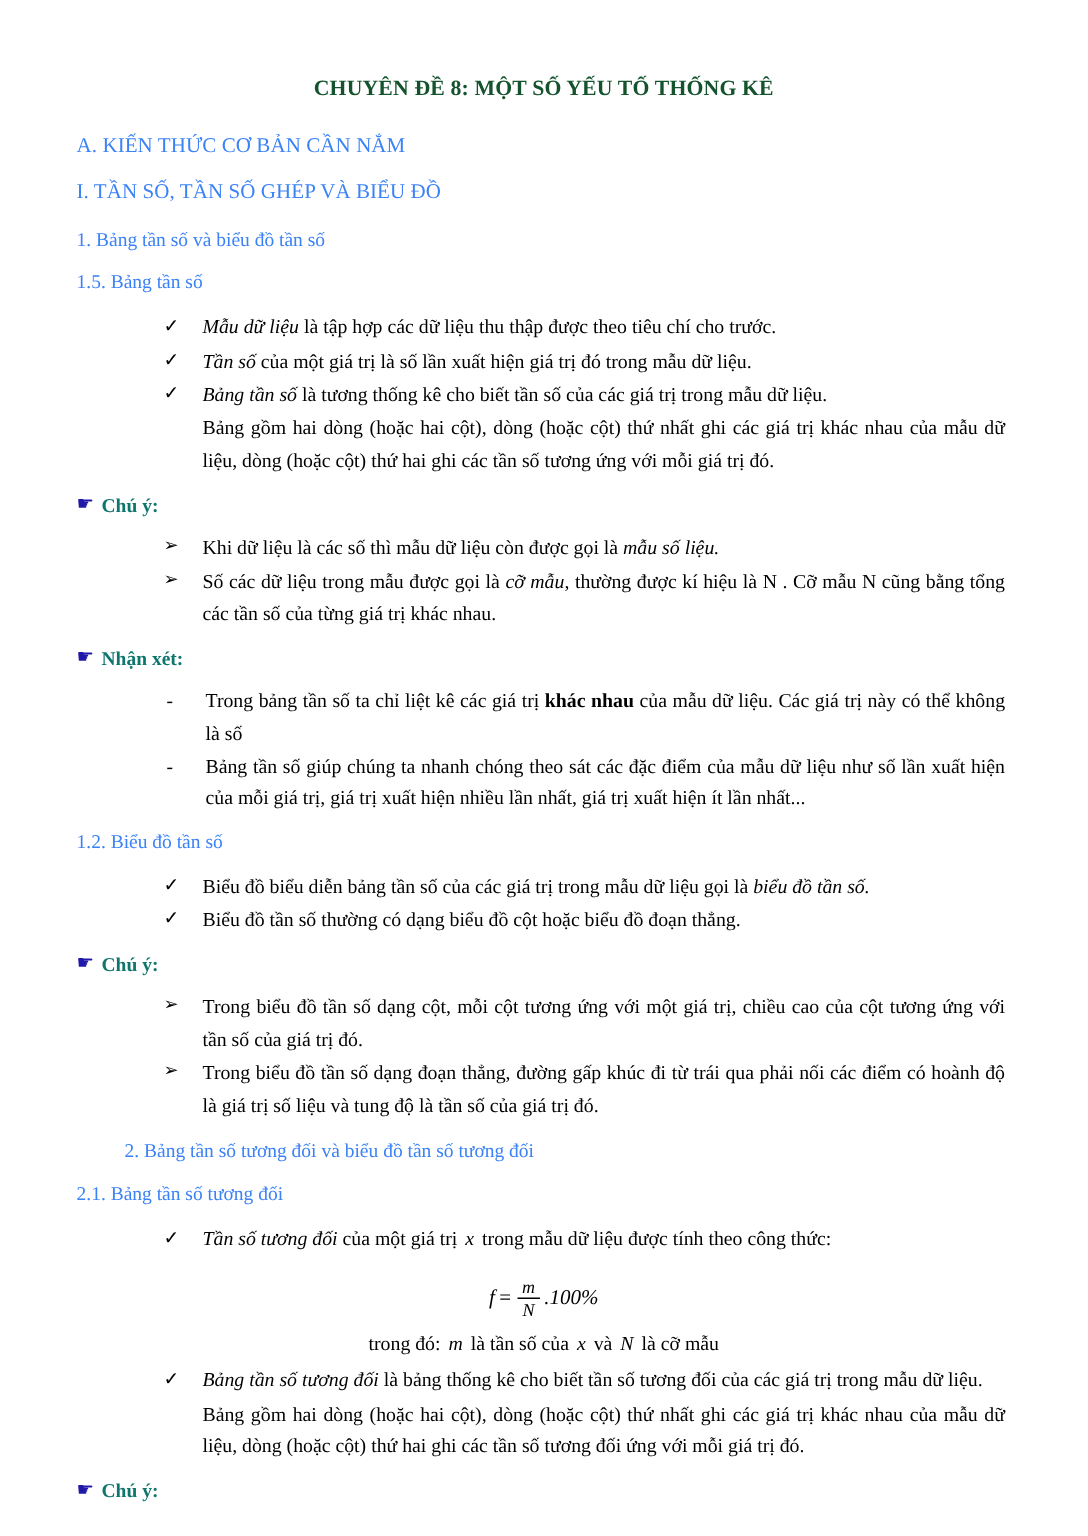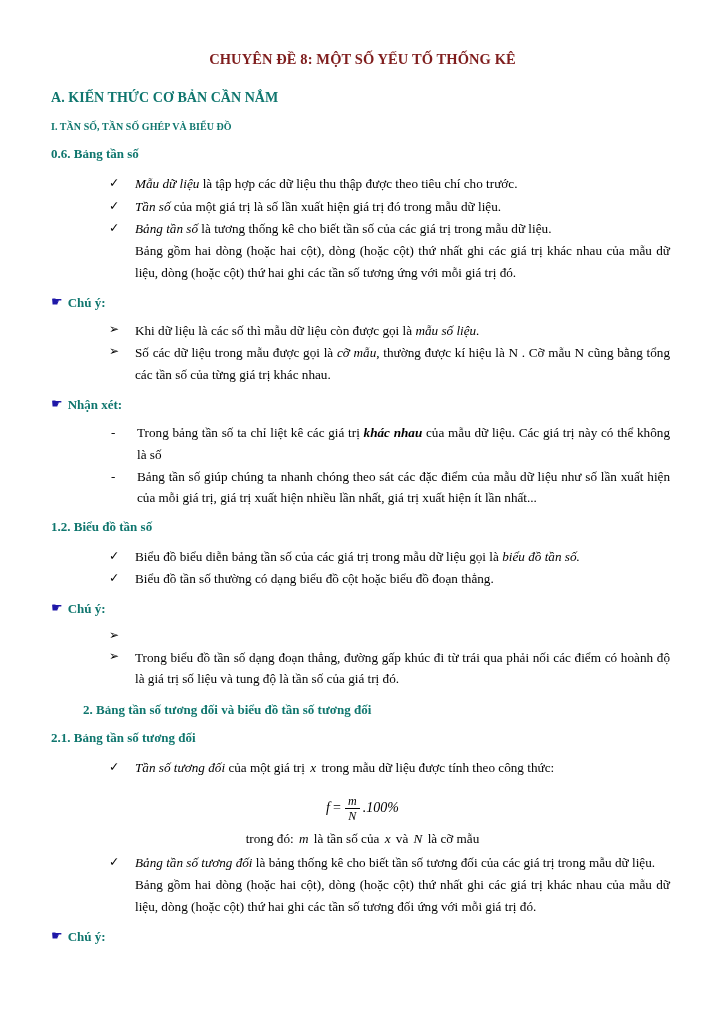--- a/index.html
+++ b/index.html
@@ -17,38 +17,38 @@
   .page {
     position: relative;
     width: 725px;
     min-height: 1024px;
     box-sizing: border-box;
     padding: 50px 45px 20px 45px;
   }
 
   
   .doc-title {
-    color: #7f1d1d;
+    color: #14532d;
     font-weight: bold;
     font-size: 14.5px;
     text-align: center;
     letter-spacing: 0.1px;
     margin: 0 0 17px 0;
     line-height: 1.25;
   }
 
   
   .h-a, .h-i, .h-num, .h-sub {
-    color: #0f766e;
-    font-weight: bold;
+    color: #3b82f6;
+    font-weight: normal;
     margin: 0;
     line-height: 1.3;
   }
   .h-a   { font-size: 14px; padding: 4px 0 13px 6px; letter-spacing: 0.05px; }
-  .h-i   { font-size: 10px; padding: 0 0 13px 6px;   letter-spacing: 0.05px; }
+  .h-i   { font-size: 14px; padding: 0 0 13px 6px;   letter-spacing: 0.05px; }
   .h-num { font-size: 13px; padding: 0 0 12px 6px; }
   .h-sub { font-size: 13px; padding: 0 0 10px 6px; }
   .h-num.tight { padding-top: 2px; margin-left: 32px; }
 
   
   .callout {
     display: flex;
     align-items: baseline;
     gap: 5px;
     padding: 2px 0 9px 6px;
@@ -102,21 +102,21 @@
   }
 
   
   .cont {
     display: block;
     margin-top: 1px;
   }
 
   
   .it  { font-style: italic; }
-  .bi  { font-style: italic; font-weight: bold; }
+  .bi  { font-weight: bold; }
   .mv  { font-style: italic; font-family: "Liberation Serif", serif; padding: 0 2px; }
 
   
   .formula-block {
     text-align: center;
     padding: 6px 0 4px 0;
   }
   .formula {
     display: inline-flex;
     align-items: center;
@@ -167,22 +167,23 @@
 <body>
 
 <div class="page">
 
   <div class="doc-title">CHUYÊN ĐỀ 8: MỘT SỐ YẾU TỐ THỐNG KÊ</div>
 
   <div class="h-a">A. KIẾN THỨC CƠ BẢN CẦN NẮM</div>
 
   <div class="h-i">I. TẦN SỐ, TẦN SỐ GHÉP VÀ BIỂU ĐỒ</div>
 
-
-  <div class="h-sub">0.6. Bảng tần số</div>
+  <div class="h-num">1. Bảng tần số và biểu đồ tần số</div>
+
+  <div class="h-sub">1.5. Bảng tần số</div>
 
   <ul class="blist check">
     <li>
       <span class="mk">✓</span>
       <span class="tx"><span class="it">Mẫu dữ liệu</span><span> là tập hợp các dữ liệu thu thập được theo tiêu chí cho trước.</span></span>
     </li>
     <li>
       <span class="mk">✓</span>
       <span class="tx"><span class="it">Tần số</span><span> của một giá trị là số lần xuất hiện giá trị đó trong mẫu dữ liệu.</span></span>
     </li>
@@ -238,20 +239,21 @@
   </ul>
 
   <div class="callout">
     <span class="hand">☛</span>
     <span class="callout-label">Chú ý:</span>
   </div>
 
   <ul class="blist arrow">
     <li>
       <span class="mk">➢</span>
+      <span class="tx">Trong biểu đồ tần số dạng cột, mỗi cột tương ứng với một giá trị, chiều cao của cột tương ứng với tần số của giá trị đó.</span>
     </li>
     <li>
       <span class="mk">➢</span>
       <span class="tx">Trong biểu đồ tần số dạng đoạn thẳng, đường gấp khúc đi từ trái qua phải nối các điểm có hoành độ là giá trị số liệu và tung độ là tần số của giá trị đó.</span>
     </li>
   </ul>
 
   <div class="h-num tight">2. Bảng tần số tương đối và biểu đồ tần số tương đối</div>
 
   <div class="h-sub">2.1. Bảng tần số tương đối</div>

